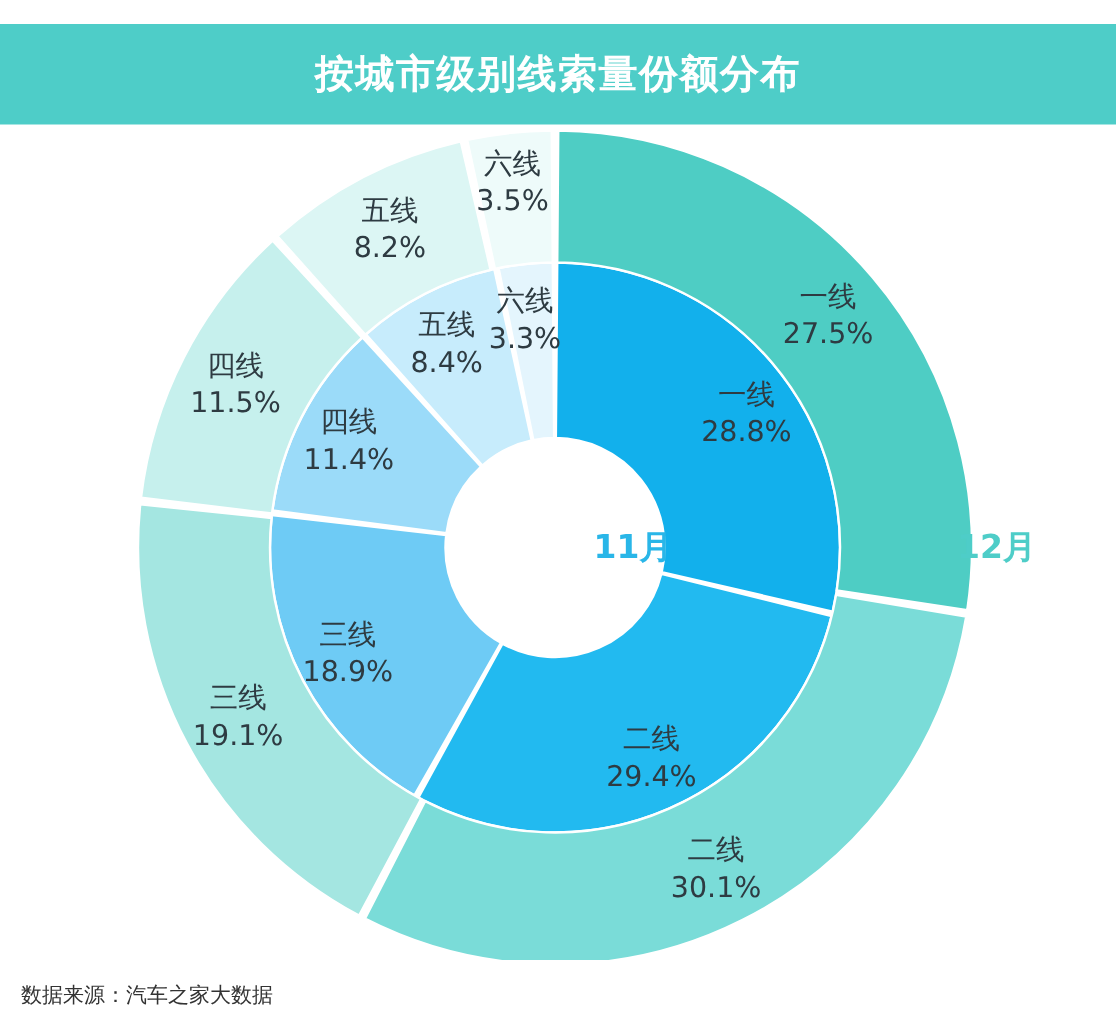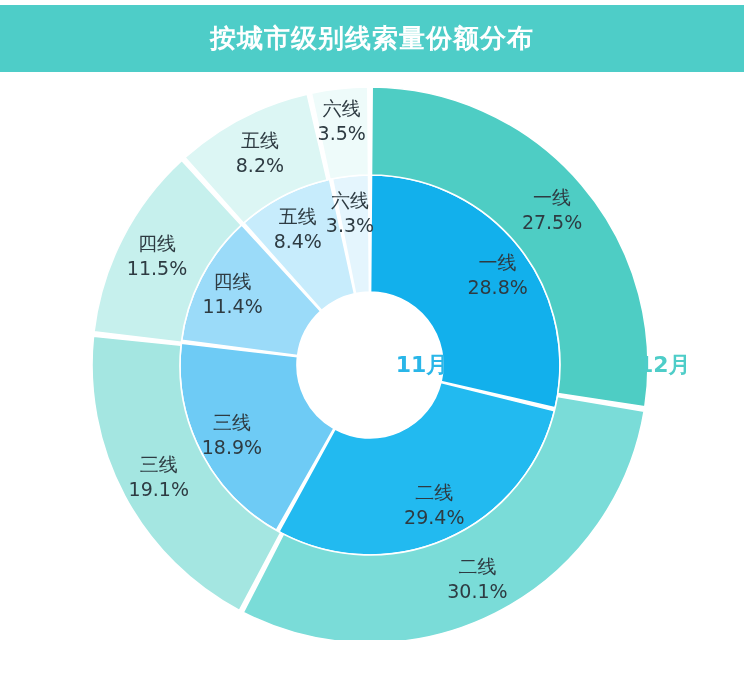--- a/index.html
+++ b/index.html
@@ -11,21 +11,21 @@
     overflow: hidden;
   }
   #page {
     position: relative;
     width: 744px; height: 688px;
     background: #ffffff;
   }
   
   #header {
     position: absolute;
-    left: 0; top: 5px;
+    left: 0; top: 16px;
     width: 744px; height: 67px;
     background: #4ecdc8;
     display: flex;
     align-items: center;
     justify-content: center;
   }
   #header-title {
     color: #ffffff;
     font-size: 26px;
     font-weight: bold;
@@ -132,14 +132,17 @@
           <text x="259.93016214726015" y="104.53929964562491" text-anchor="middle" class="slice-label-pct">8.2%</text>
           <text x="341.71659670211073" y="48.16791404211142" text-anchor="middle" class="slice-label-line">六线</text>
           <text x="341.71659670211073" y="73.16791404211142" text-anchor="middle" class="slice-label-pct">3.5%</text>
         </g>
 
     <text id="center-month" class="center-month" text-anchor="middle" x="422" y="305">11月</text>
         <text id="outer-month" class="outer-month" text-anchor="start" x="638" y="305">12月</text>
       </svg>
   </div>
 
+  <div id="footer">
+    <div id="footer-source">数据来源：汽车之家大数据</div>
+  </div>
 
 </div>
 
 </body></html>

